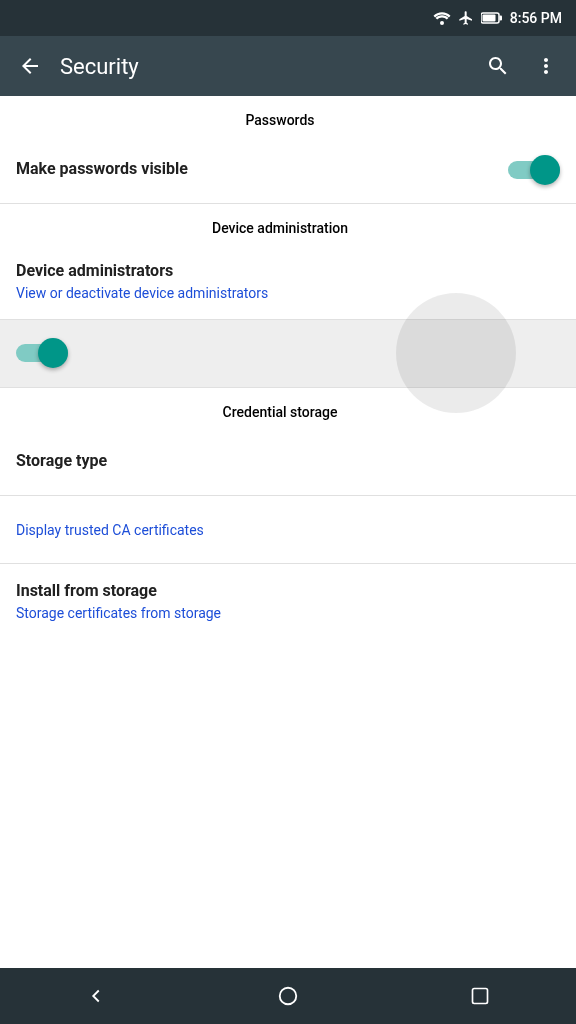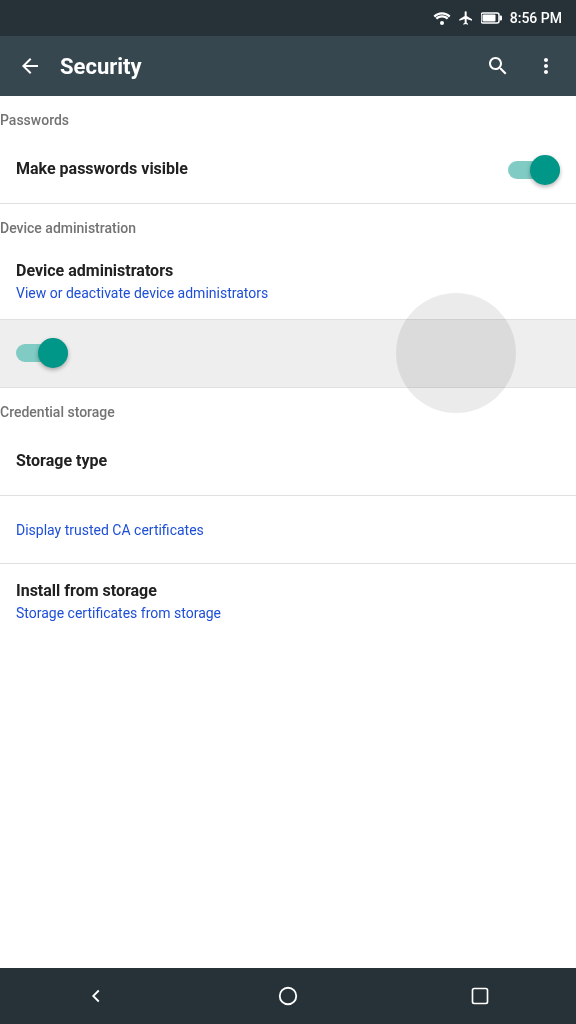--- a/index.html
+++ b/index.html
@@ -55,21 +55,21 @@
       display: flex;
       align-items: center;
       justify-content: center;
       cursor: pointer;
     }
 
     .app-bar-title {
       flex: 1;
       color: #fff;
       font-size: 22px;
-      font-weight: 700;
+      font-weight: 400;
       margin-left: 8px;
     }
 
     .app-bar-actions {
       display: flex;
       align-items: center;
       gap: 4px;
     }
 
     .app-bar-icon-btn {
@@ -87,21 +87,22 @@
       flex: 1;
       background: #fff;
       overflow-y: auto;
     }
 
     
     .section-header {
       padding: 16px 16px 8px 0;
       font-size: 14px;
       font-weight: 500;
-      color: #737373;
+      color: #000000;
+      text-align: center;
     }
 
     
     .setting-item {
       display: flex;
       align-items: center;
       padding: 16px 16px;
       min-height: 68px;
       border-bottom: 1px solid #e0e0e0;
       cursor: pointer;

